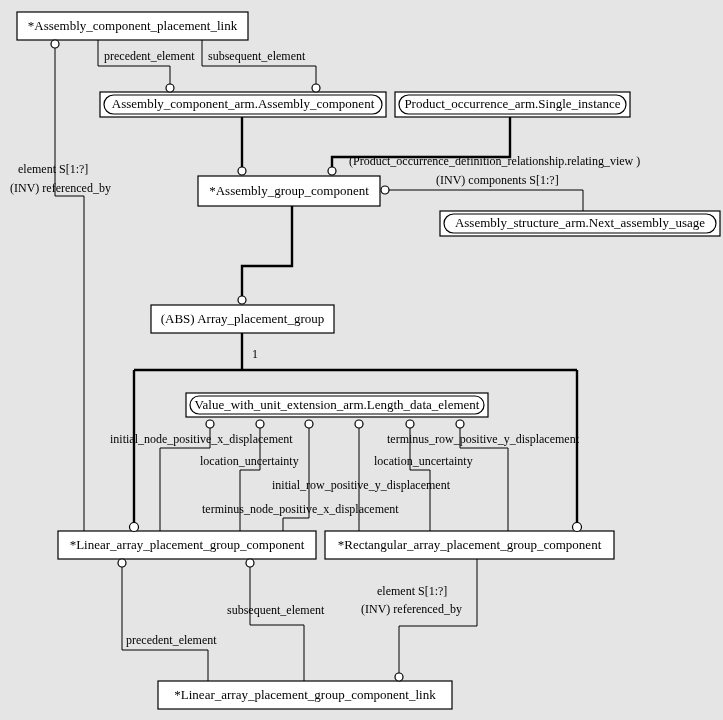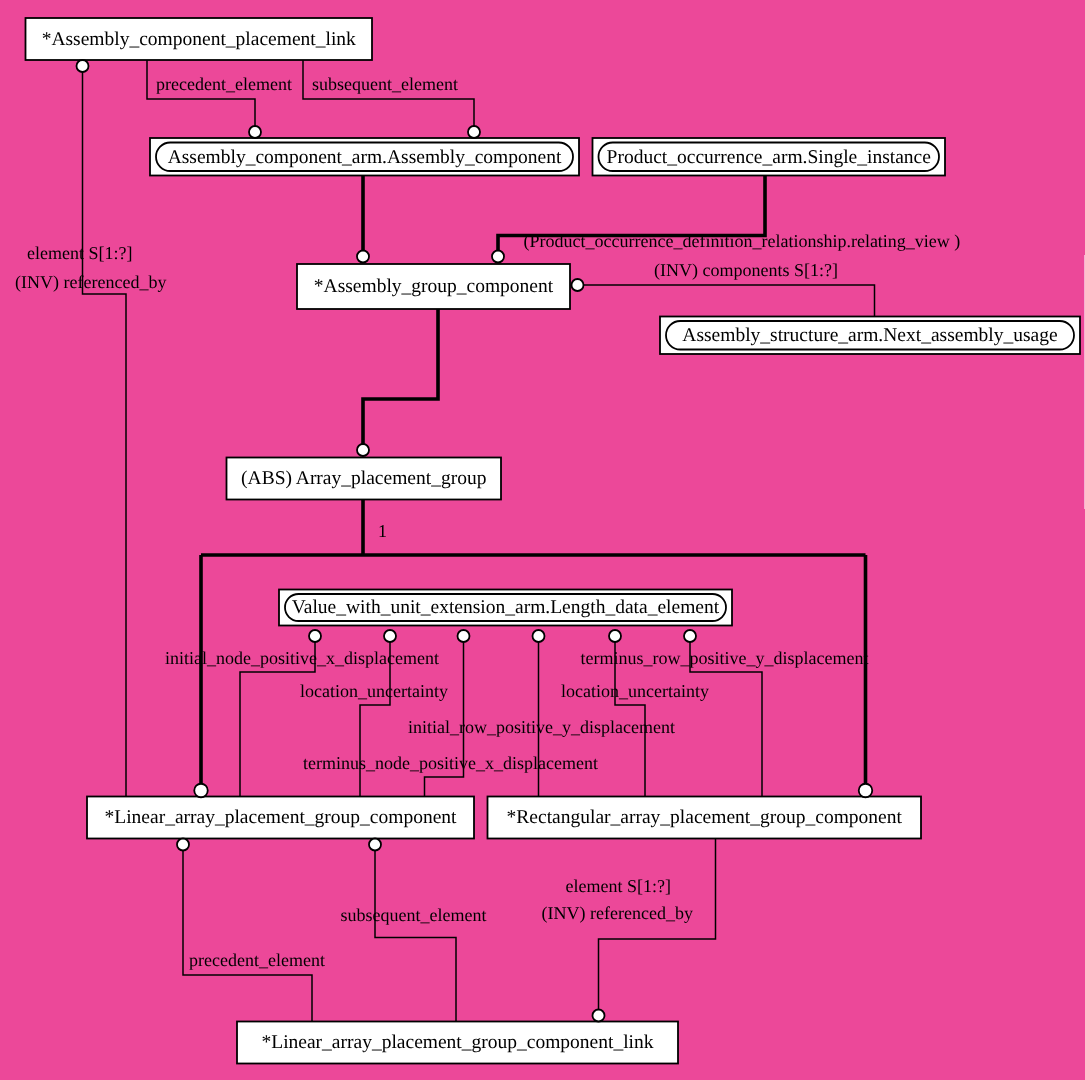--- a/index.html
+++ b/index.html
@@ -4,21 +4,21 @@
 <style>
   html, body {
     margin: 0;
     padding: 0;
     background: #ffffff;
   }
   #diagram-root {
     position: relative;
     width: 723px;
     height: 720px;
-    background: #ec4899;
+    background: #e5e5e5;
     font-family: "Liberation Serif", "DejaVu Serif", serif;
     overflow: hidden;
   }
   svg#diagram-svg {
     position: absolute;
     top: 0;
     left: 0;
     width: 723px;
     height: 720px;
   }

